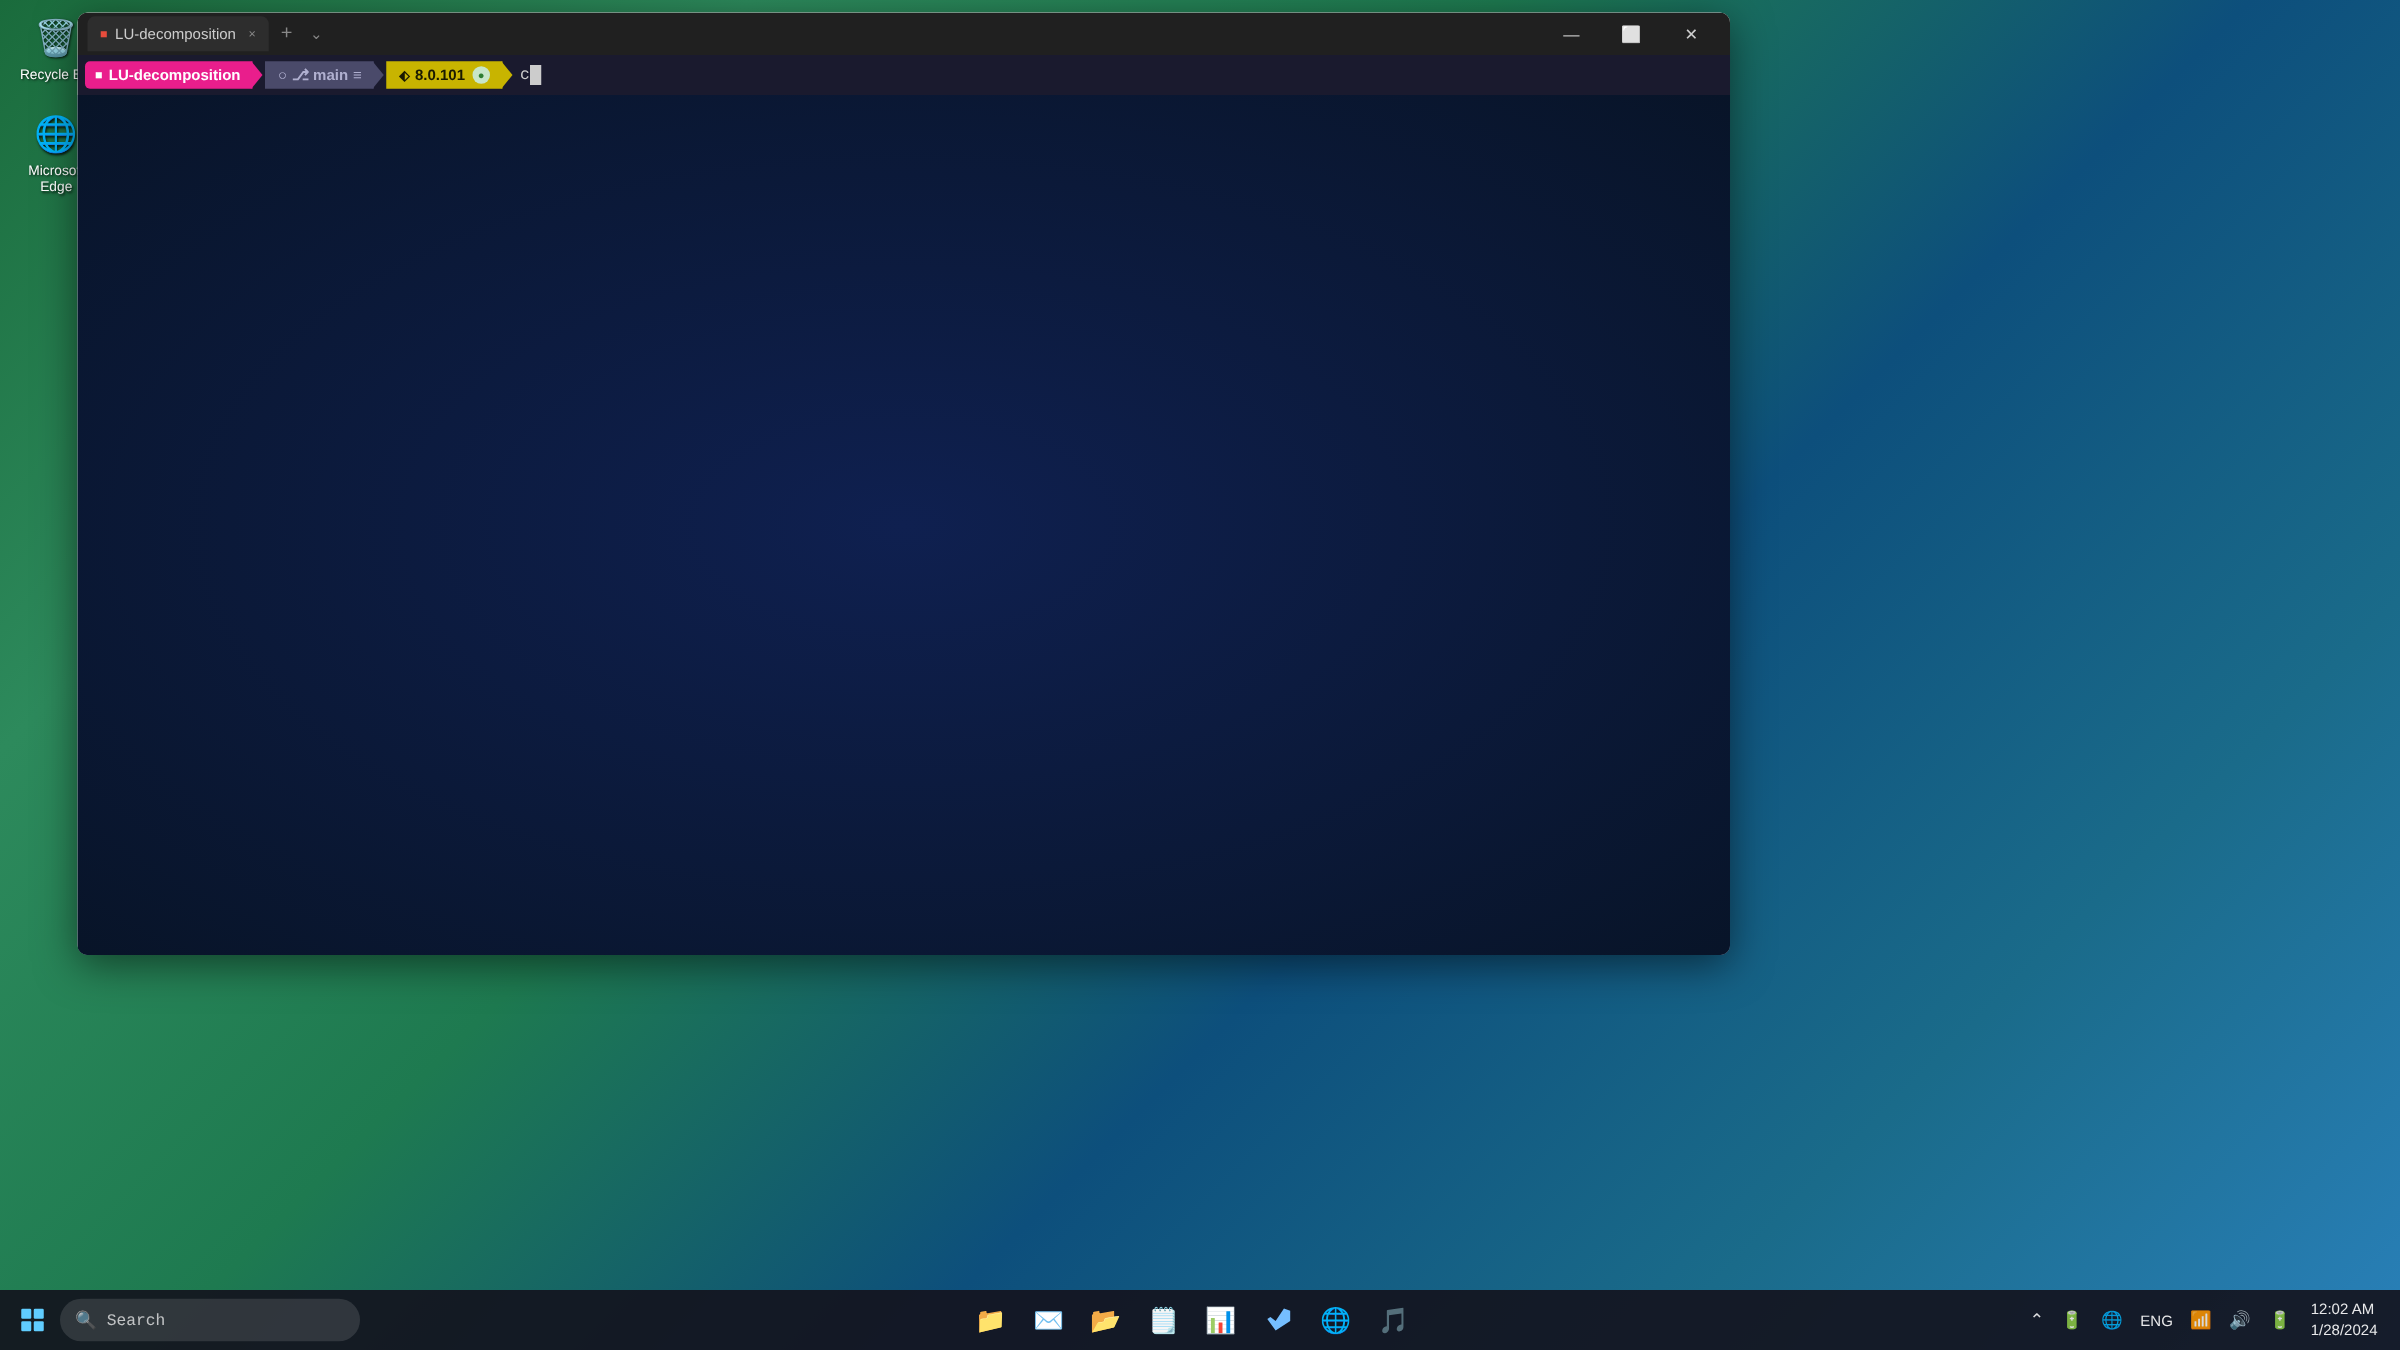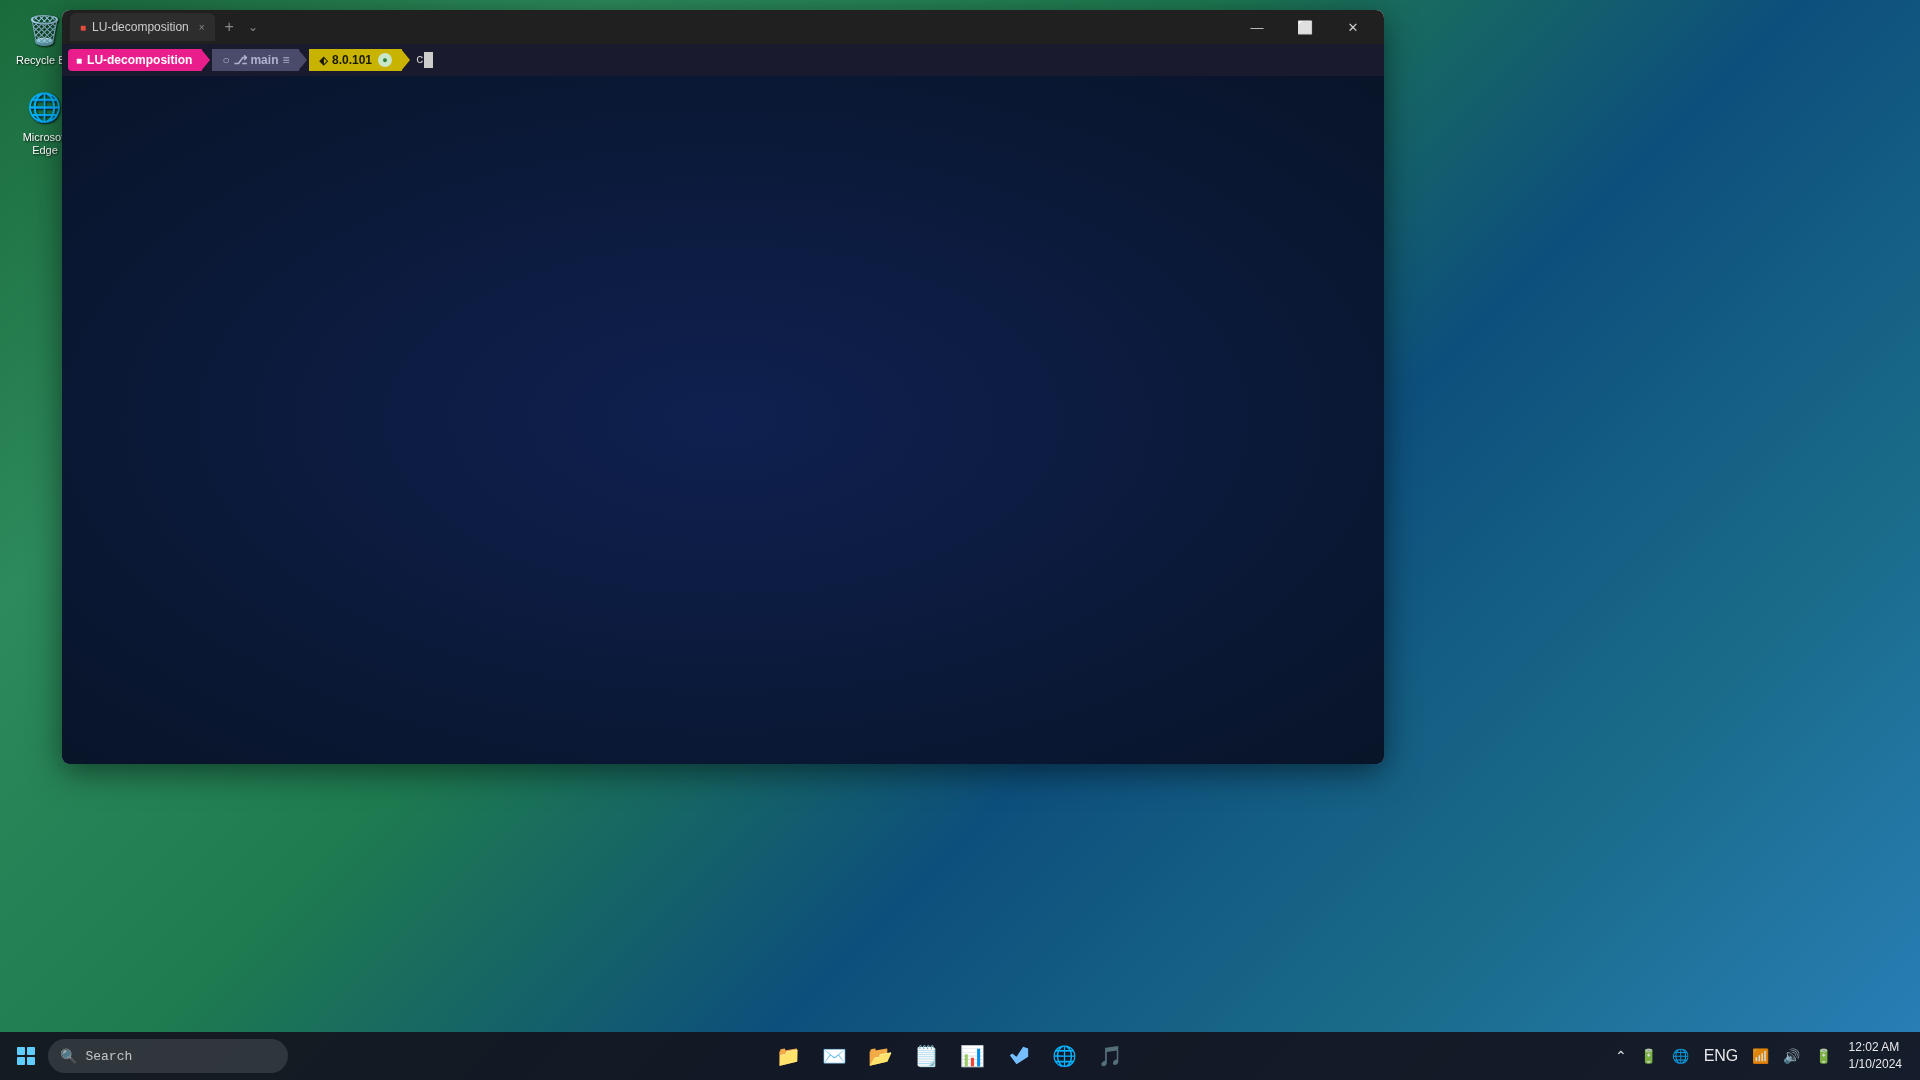--- a/index.html
+++ b/index.html
@@ -414,25 +414,25 @@
       </div>
       <div class="taskbar-app-btn">🌐</div>
       <div class="taskbar-app-btn" style="color:#fa3e5e;">🎵</div>
     </div>
 
     <div class="taskbar-tray">
       <span class="tray-icon">⌃</span>
       <span class="tray-icon">🔋</span>
       <span class="tray-icon">🌐</span>
       <span class="tray-icon">
-        <span style="font-size:16px; color:rgba(255,255,255,0.9);">ENG</span>
+        <span style="font-size:12px; color:rgba(255,255,255,0.9);">ENG</span>
       </span>
       <span class="tray-icon">📶</span>
       <span class="tray-icon">🔊</span>
       <span class="tray-icon">🔋</span>
       <div class="tray-time">
         <div>12:02 AM</div>
-        <div>1/10/2024</div>
+        <div>1/28/2024</div>
       </div>
     </div>
 
   </div>
 </div>
 
 </body></html>

